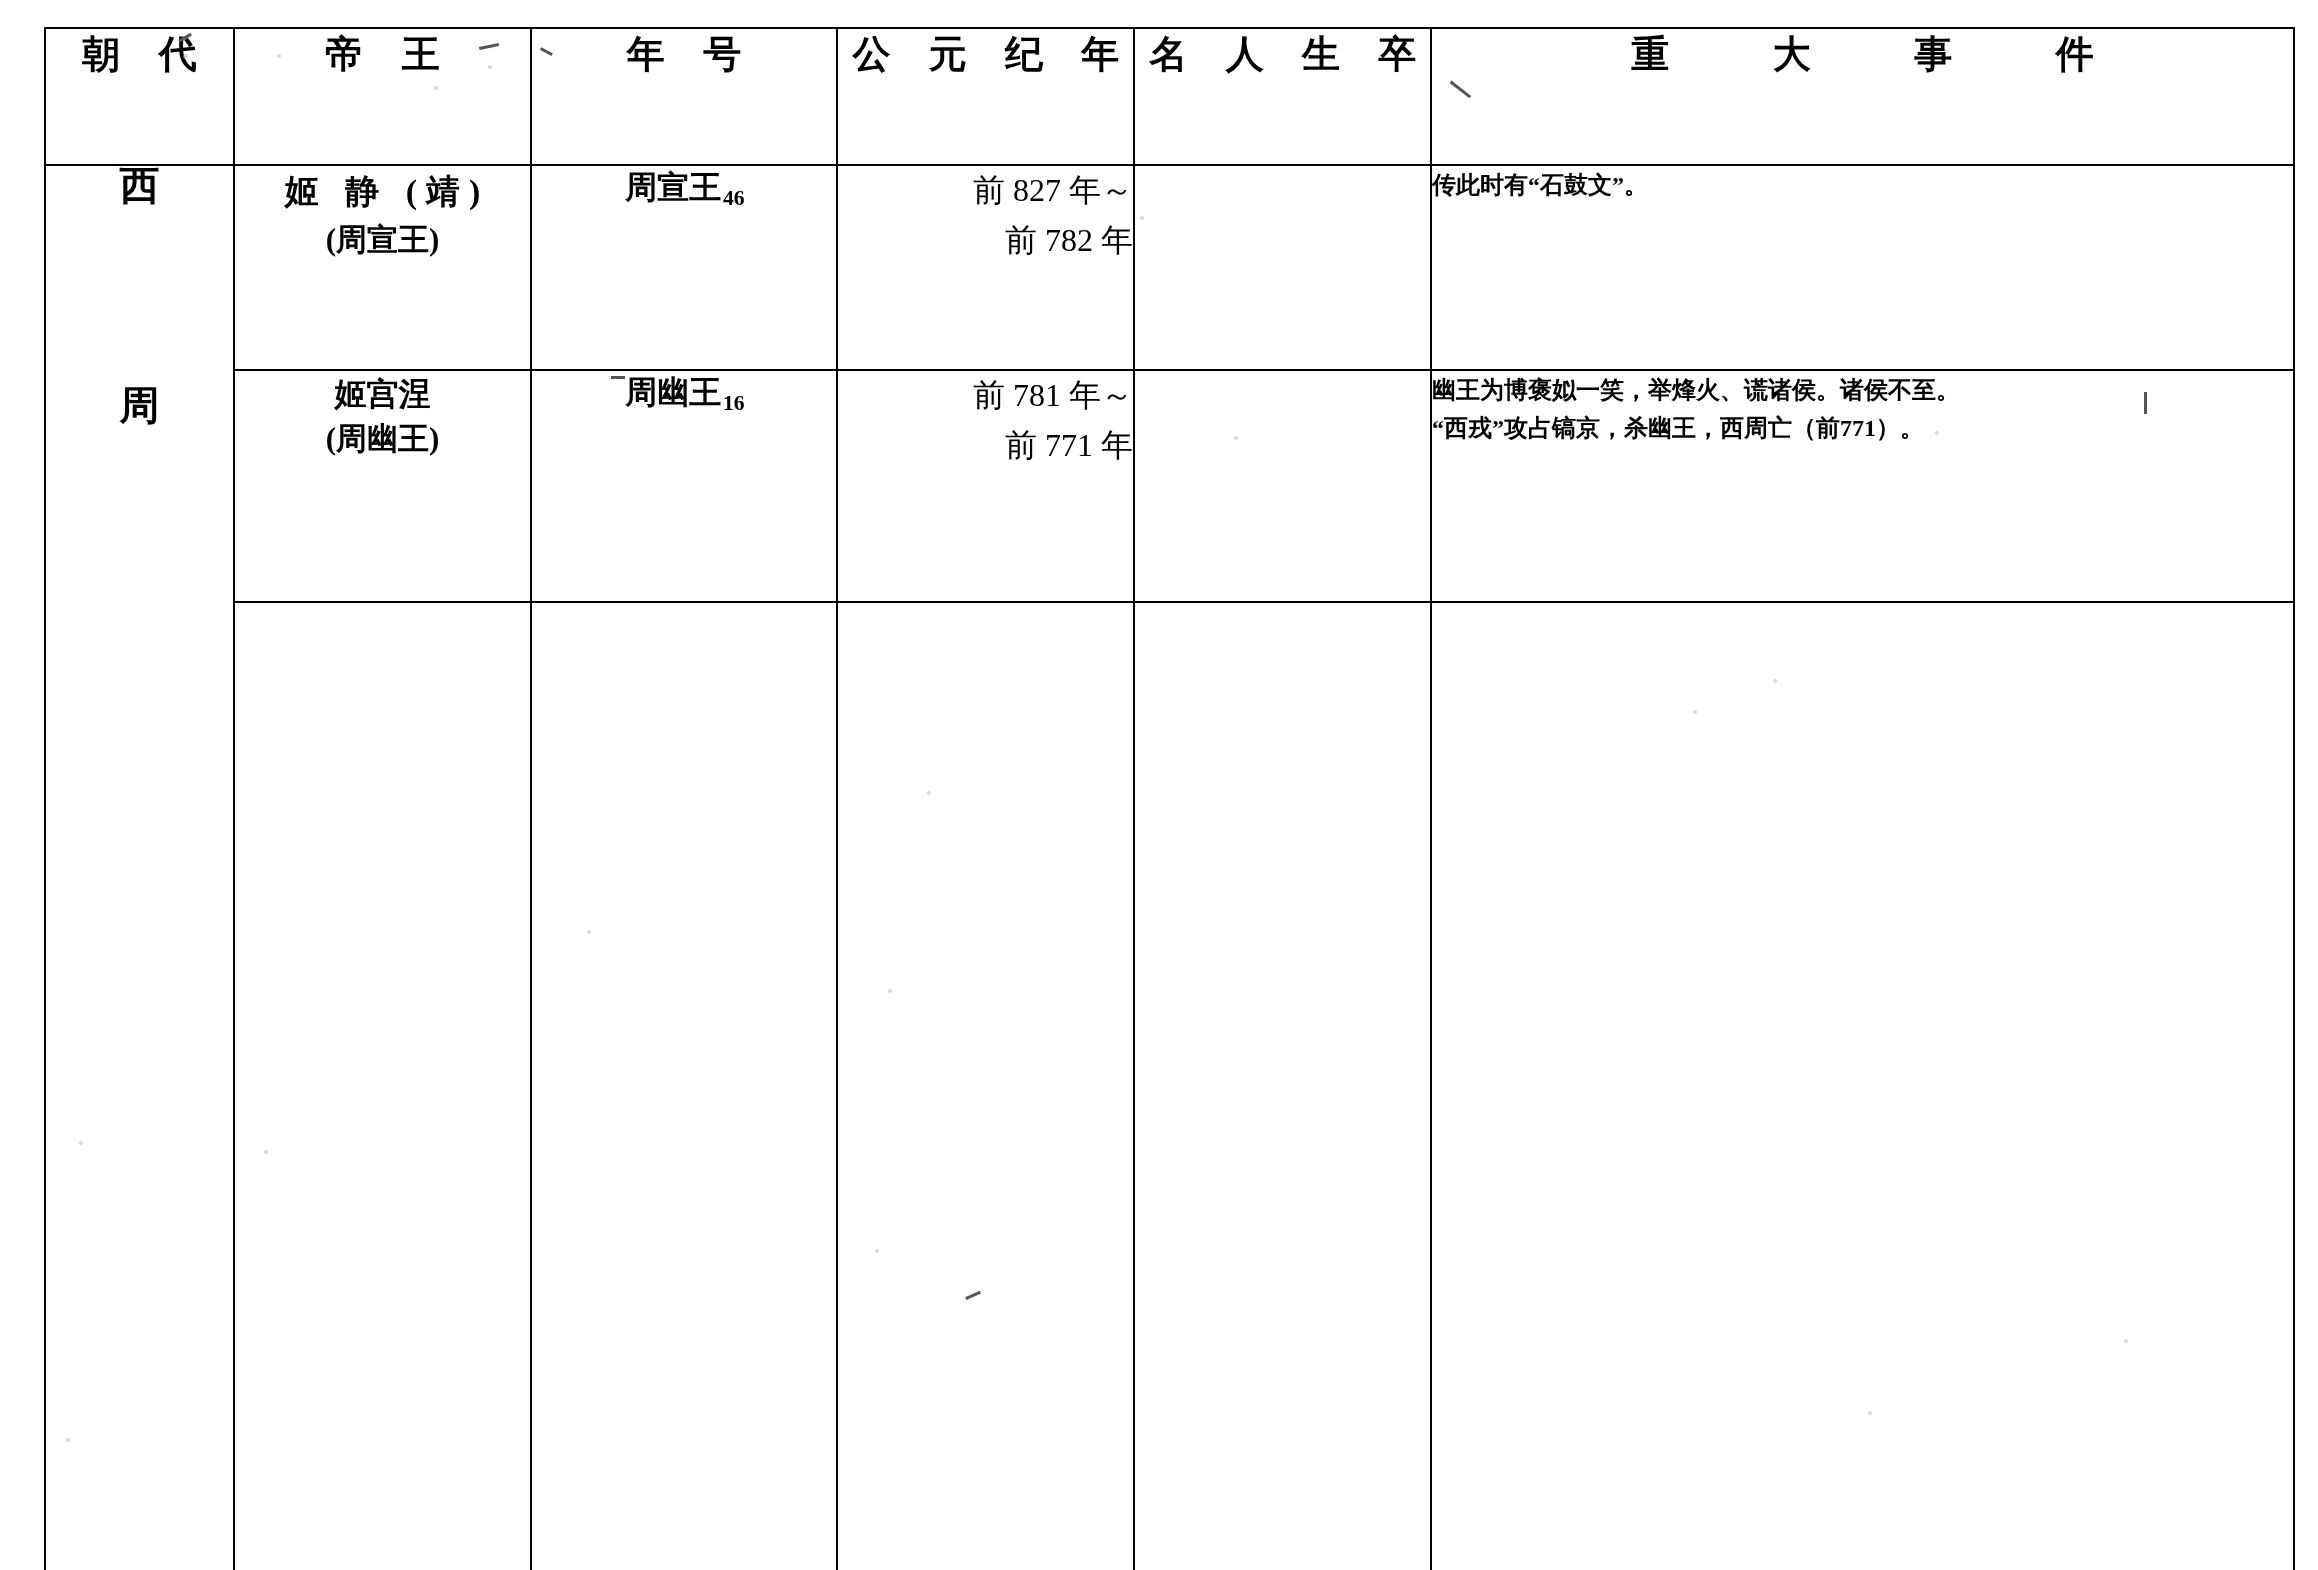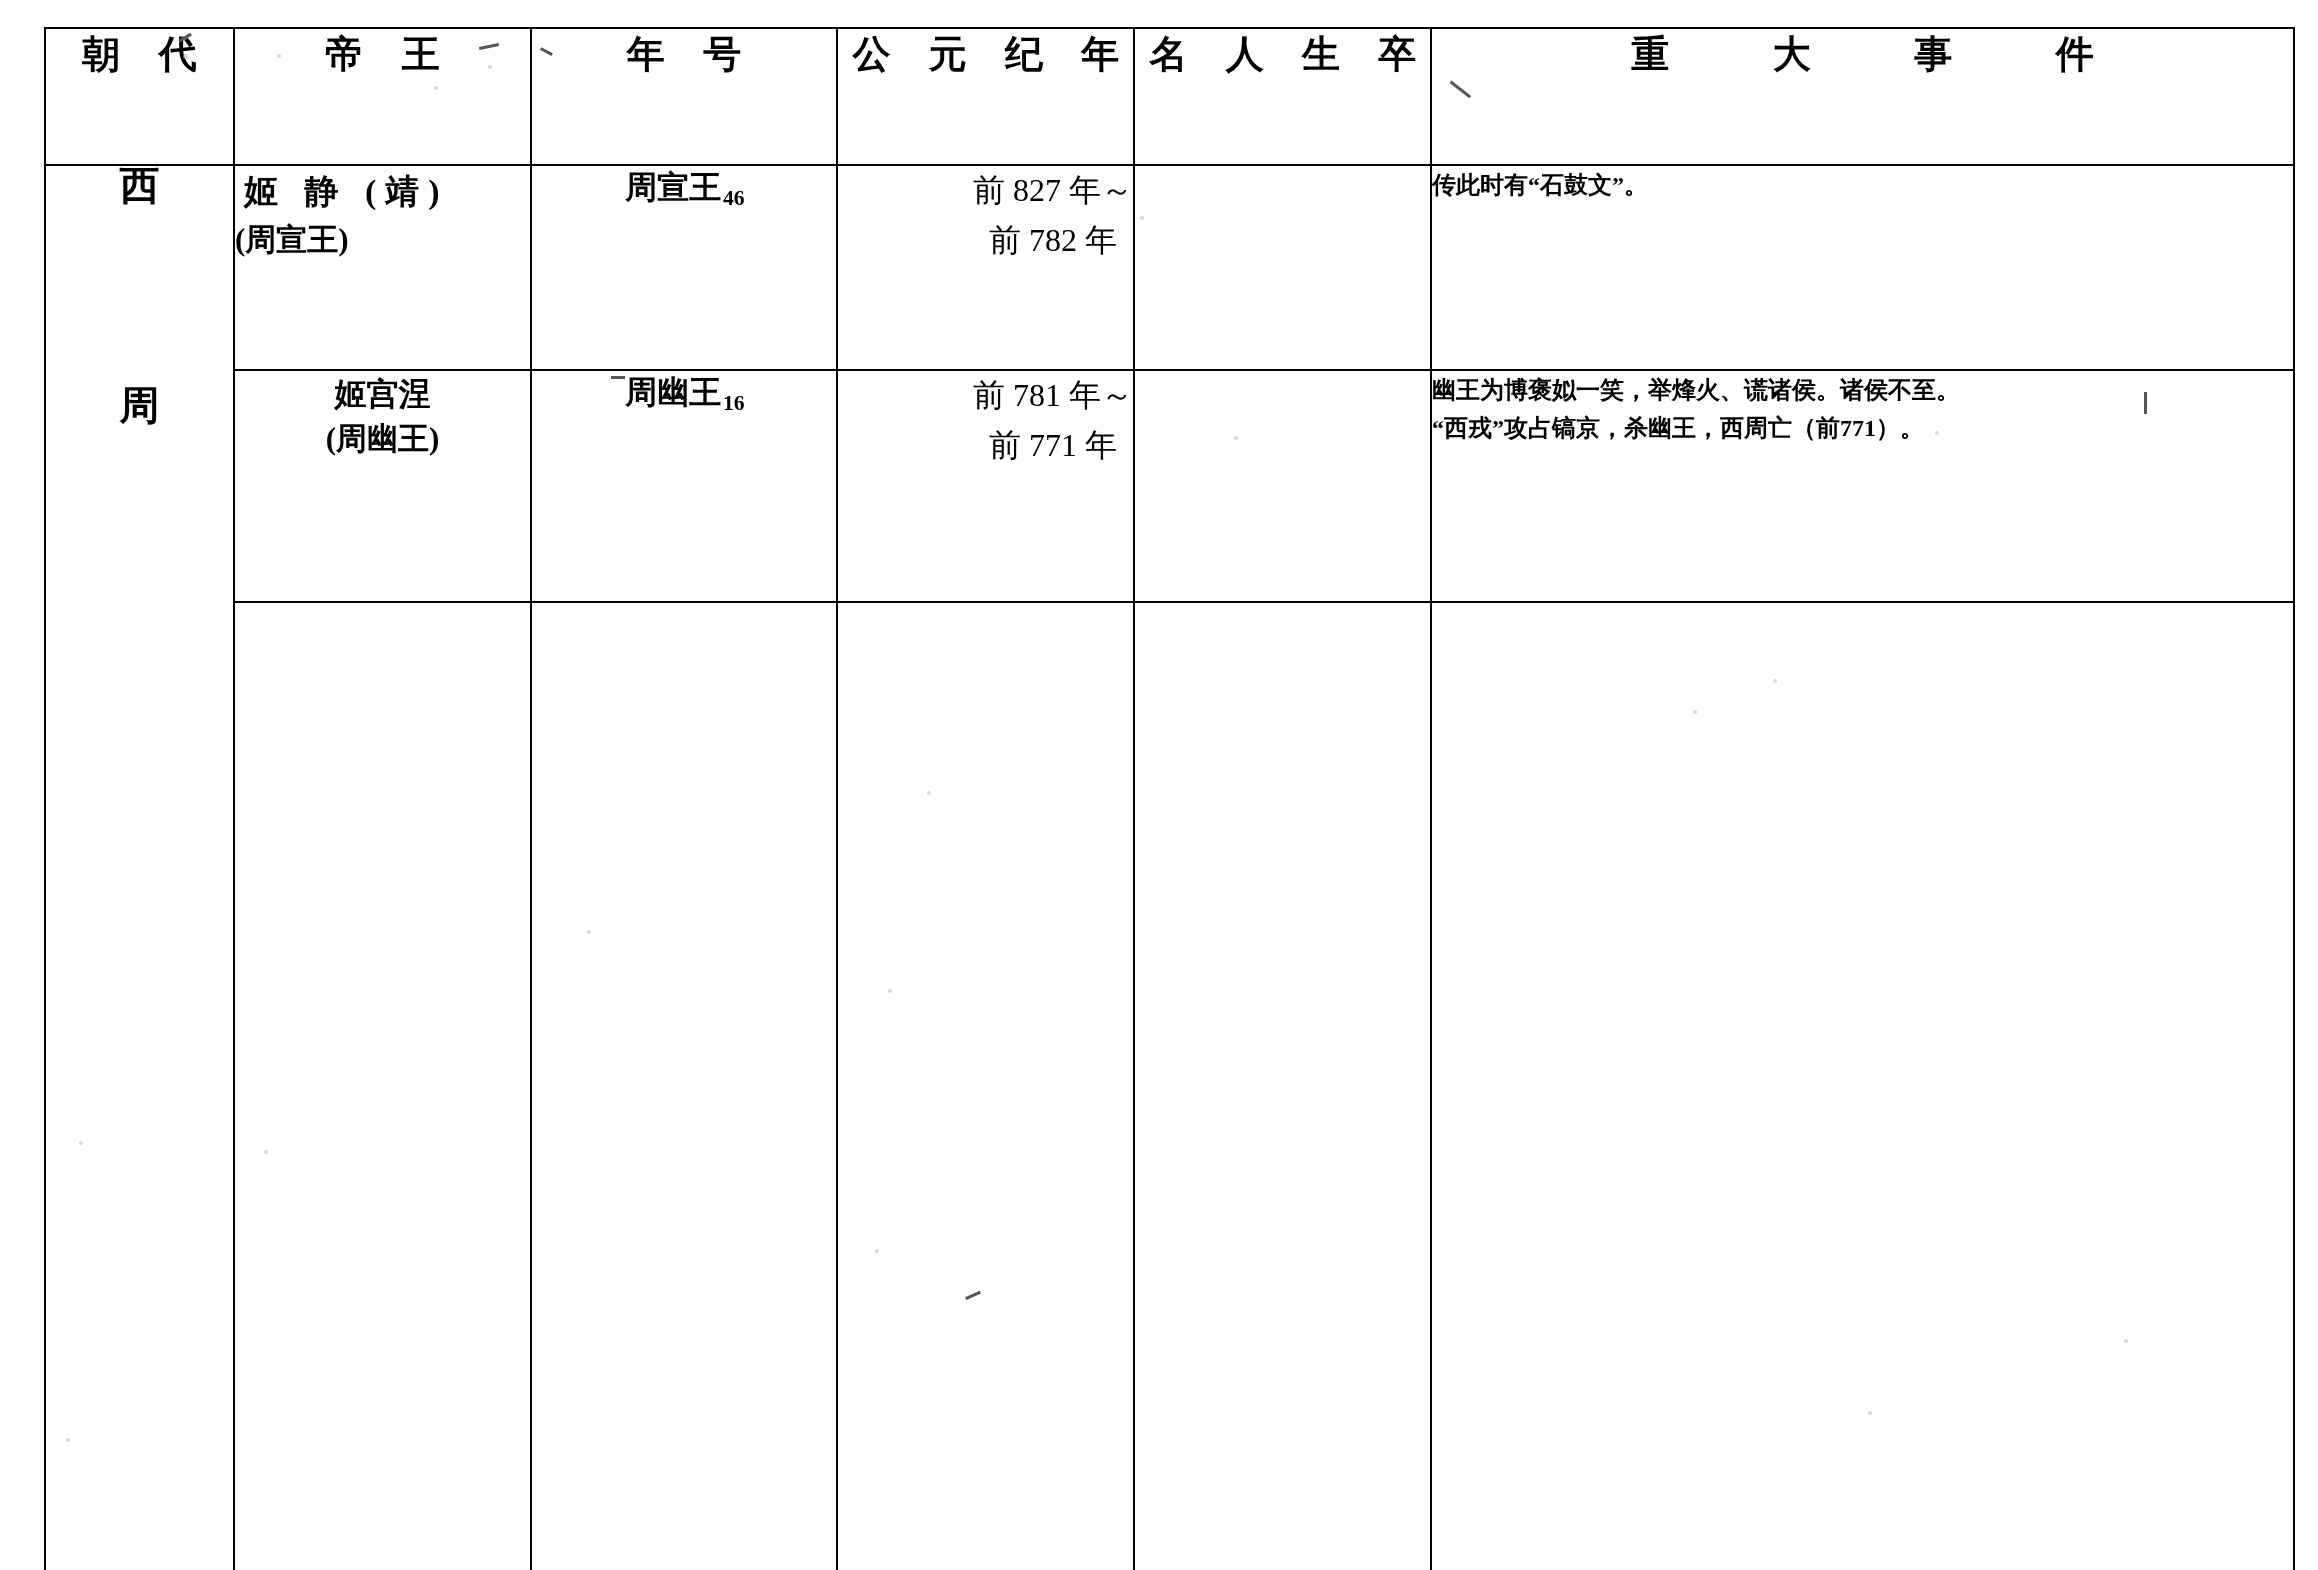--- a/index.html
+++ b/index.html
@@ -62,21 +62,21 @@
     text-indent: 14.4px;
     white-space: nowrap;
     font-family: "Liberation Serif", "DejaVu Serif", serif;
   }
   .head-text.wide {
     letter-spacing: 47px;
     text-indent: 47px;
   }
 
   .cell-center {
-    text-align: left;
+    text-align: center;
     vertical-align: middle;
     font-size: 34px;
     font-weight: 700;
     line-height: 1.5;
   }
   .cell-center-2 {
     text-align: center;
     vertical-align: middle;
     font-size: 32px;
     font-weight: 700;
@@ -123,21 +123,21 @@
     left: 1.8px;
   }
 
   .ce-cell {
     vertical-align: middle;
     font-size: 32px;
     line-height: 1.55;
     padding: 0 14.4px;
   }
   .ce-line1 { display: block; text-align: right; padding-left: 12.6px;}
-  .ce-line2 { display: block; text-align: right; padding-right: 16px;}
+  .ce-line2 { display: block; text-align: right; }
 
   .events-cell {
     vertical-align: middle;
     font-size: 24px;
     line-height: 1.6;
     padding: 9px 12.6px 9px 16px;
     font-weight: 700;
     text-align: left;
   }
   .events-cell .ln { display: block; white-space: nowrap; }

